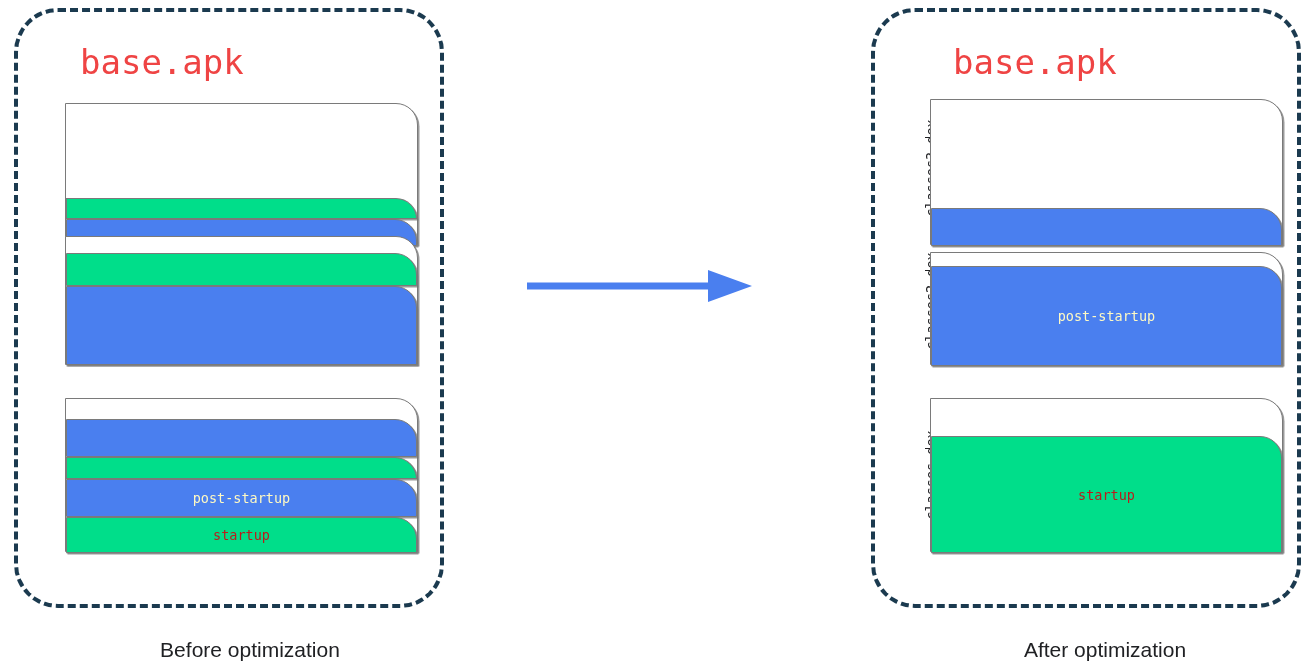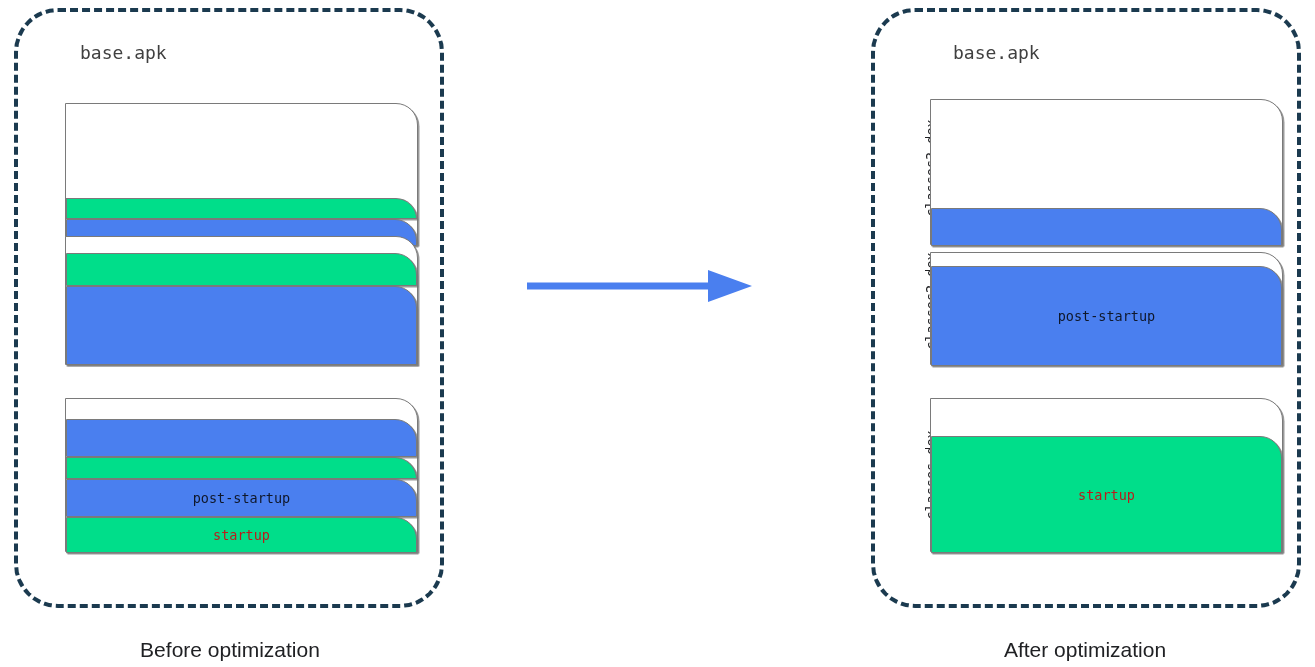--- a/index.html
+++ b/index.html
@@ -24,23 +24,23 @@
     box-sizing: border-box;
     background: #ffffff;
   }
   .apk-panel.left  { left: 14px;  top: 8px;  width: 430px; height: 600px; }
   .apk-panel.right { left: 871px; top: 8px;  width: 430px; height: 600px; }
 
   .apk-title {
     position: absolute;
     top: 30px;
     font-family: "DejaVu Sans Mono", "Liberation Mono", monospace;
-    font-size: 18px;
+    font-size: 34px;
     letter-spacing: 0px;
-    color: #404040;
+    color: #ef4444;
     white-space: nowrap;
   }
   .apk-panel.left  .apk-title { left: 62px; }
   .apk-panel.right .apk-title { left: 78px; }
 
   
   .dex-box {
     position: absolute;
     box-sizing: border-box;
     background: #ffffff;
@@ -74,41 +74,42 @@
     justify-content: center;
   }
   .layer.blue  { background: #4a7fef; }
   .layer.green { background: #00de8a; }
   .layer-text {
     font-family: "DejaVu Sans Mono", "Liberation Mono", monospace;
     font-size: 13.5px;
     white-space: nowrap;
     pointer-events: none;
   }
-  .layer.blue  .layer-text { color: #0f172a; }
+  .layer.blue  .layer-text { color: #fef9c3; }
   .layer.green .layer-text { color: #b91c1c; }
 
   
   .arrow-wrap {
     position: absolute;
     left: 520px;
     top: 262px;
     width: 235px;
     height: 48px;
   }
 
   
   .caption {
     position: absolute;
     top: 638px;
     font-family: "Liberation Sans", sans-serif;
     font-size: 21px;
     color: #202124;
     white-space: nowrap;
     text-align: center;
+    padding-left: 20px;
   }
   .caption.left  { left: 0px;   width: 460px; }
   .caption.right { left: 855px; width: 460px; }
 </style>
 </head>
 <body>
 
 <div class="apk-panel left">
   <div class="apk-title">base.apk</div>
 </div>

